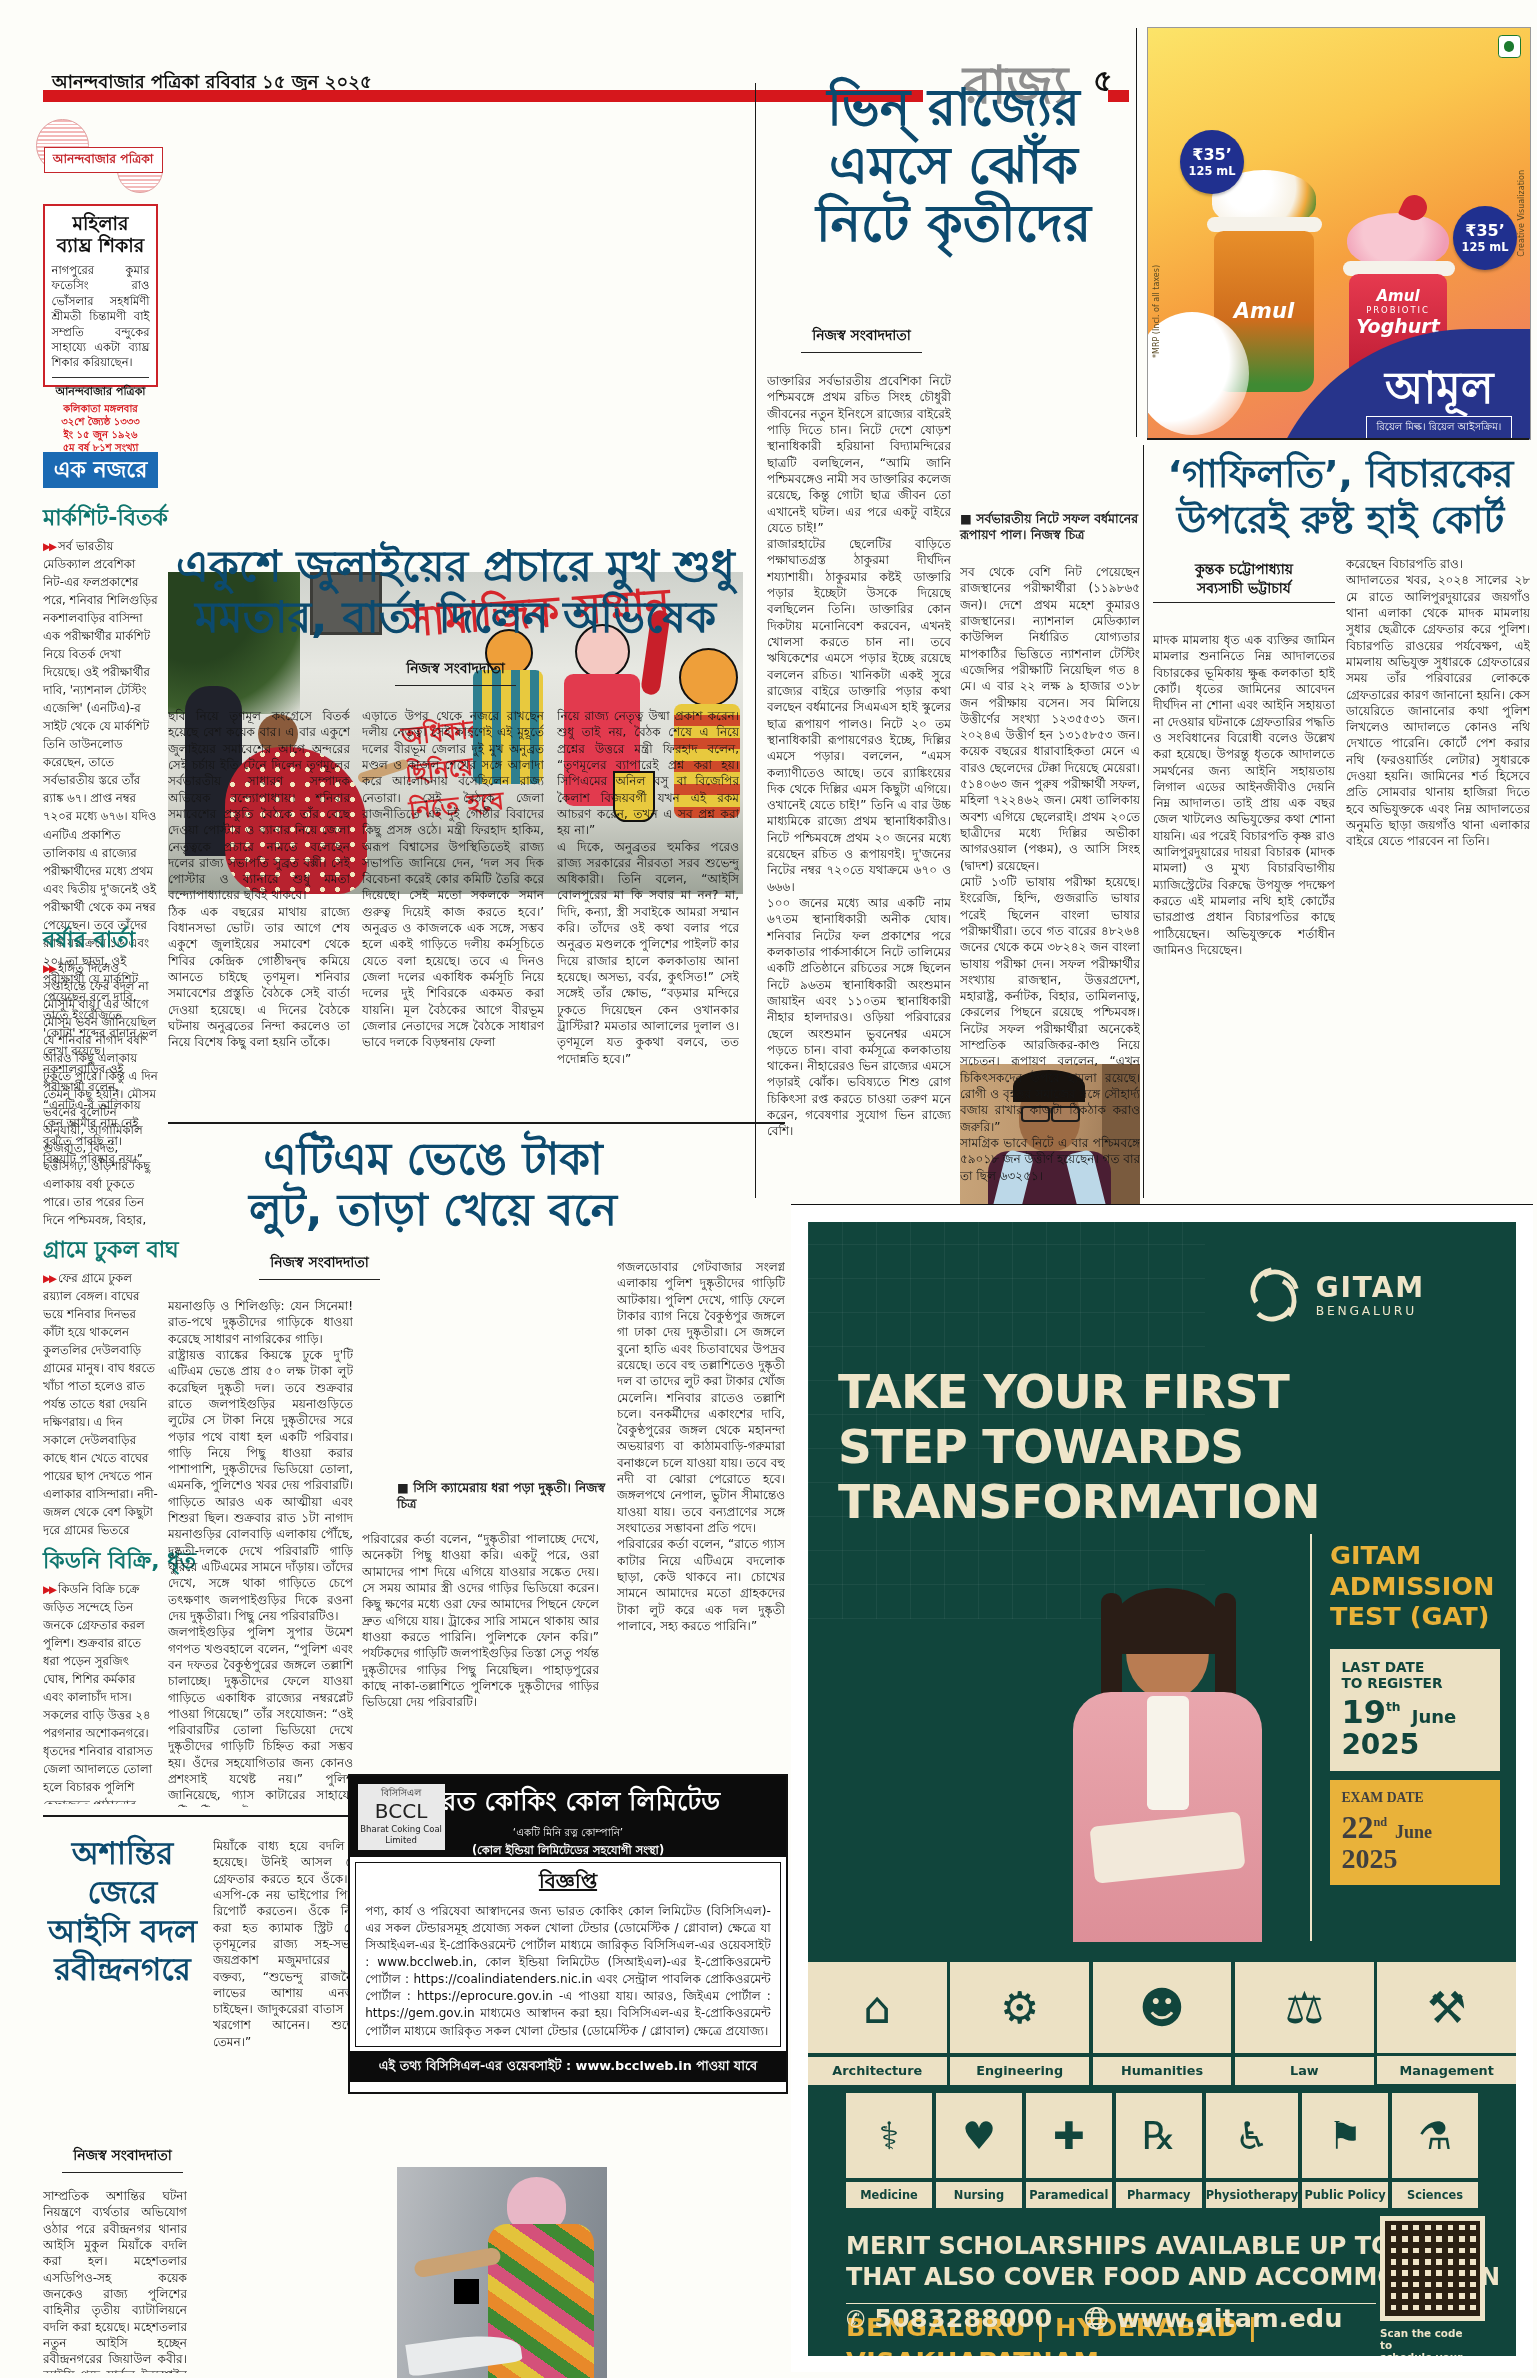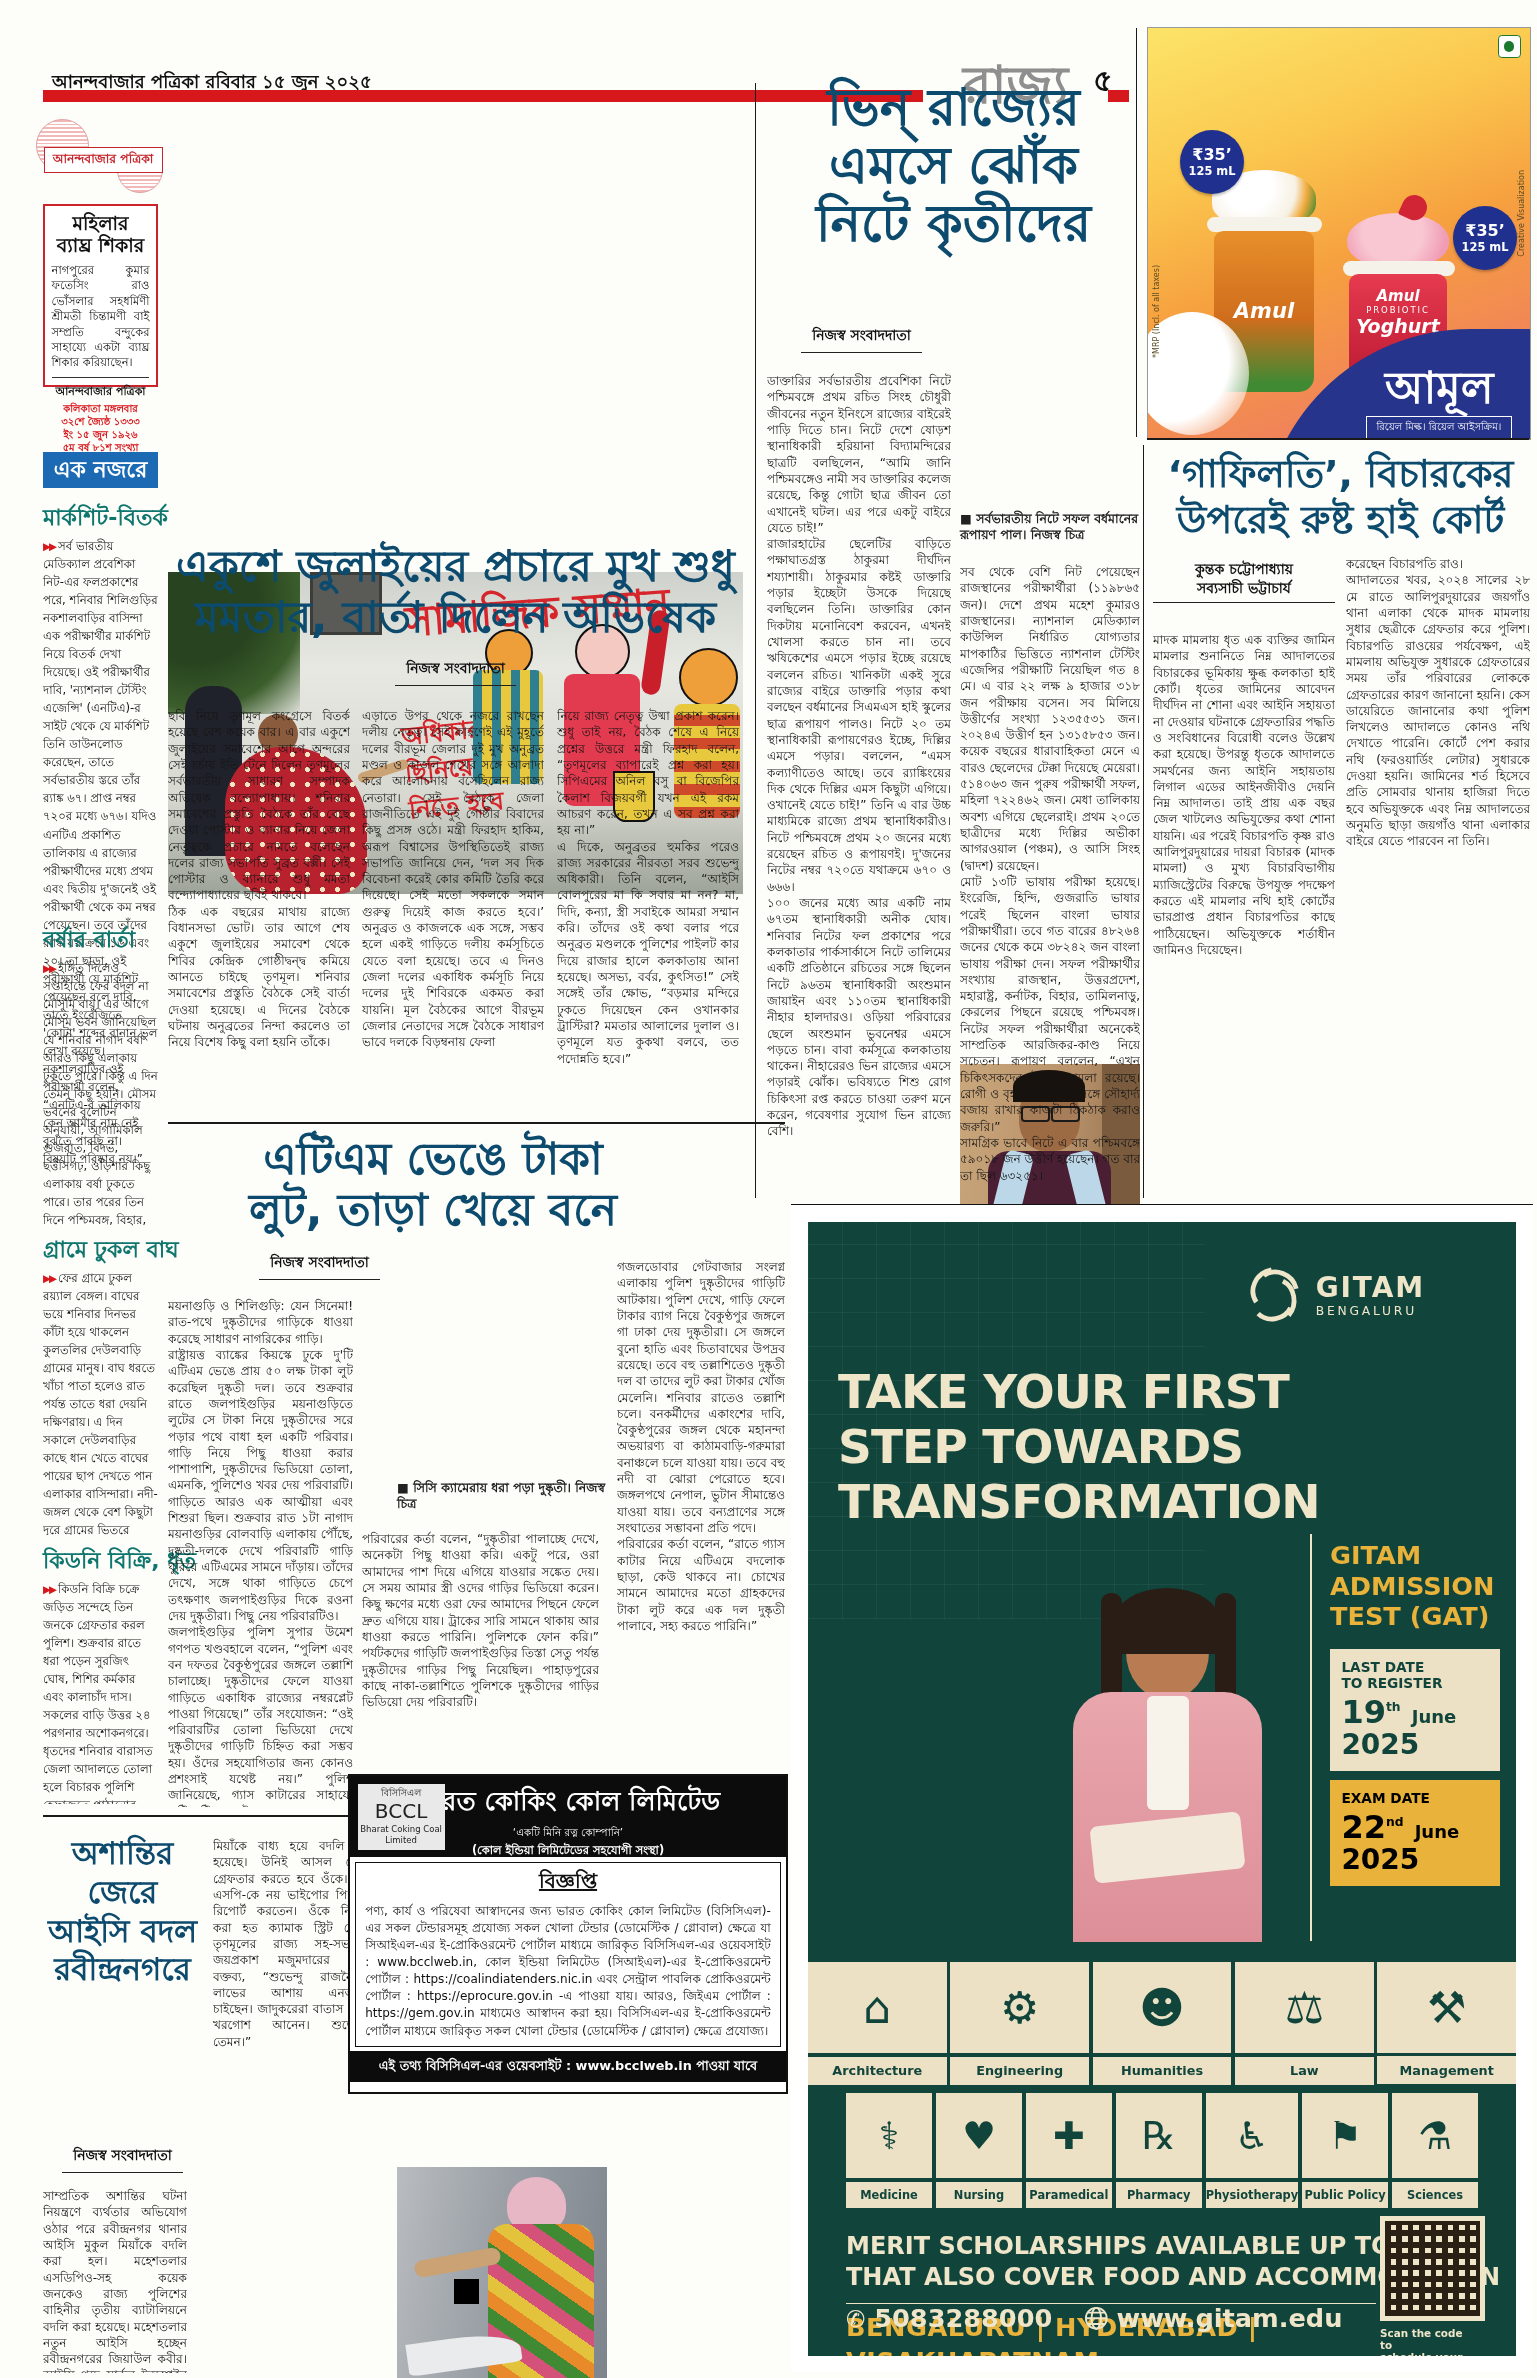--- a/index.html
+++ b/index.html
@@ -280,21 +280,21 @@
       <div class="abs" style="left:522px;top:318px;width:170px;">
         <div style="color:#e9b23a;font-weight:900;font-size:25.6px;line-height:1.2;white-space:pre-line;">GITAM
 ADMISSION
 TEST (GAT)</div>
         <div style="background:#ece1c4;color:#11453c;margin-top:17px;padding:9.5px 11.4px;">
           <div style="font-weight:900;font-size:13.7px;white-space:pre-line;">LAST DATE
 TO REGISTER</div>
           <div style="font-weight:900;font-size:32px;line-height:1;margin-top:5.7px;"><span>19</span><sup style="font-size:12.3px;">th</sup> <span style="font-size:18px;">June</span></div>
           <div style="font-weight:900;font-size:28px;">2025</div>
         </div>
-        <div style="background:#e9b23a;color:#000000;margin-top:9.5px;padding:9.5px 11.4px;">
+        <div style="background:#e9b23a;color:#404040;margin-top:9.5px;padding:9.5px 11.4px;font-family:Liberation Serif, serif;">
           <div style="font-weight:900;font-size:13.7px;">EXAM DATE</div>
           <div style="font-weight:900;font-size:32px;line-height:1;margin-top:5.7px;"><span>22</span><sup style="font-size:12.3px;">nd</sup> <span style="font-size:18px;">June</span></div>
           <div style="font-weight:900;font-size:28px;">2025</div>
         </div>
       </div>
 
       <div class="abs" style="left:0;top:740px;width:708px;display:flex;gap:3.8px;">
         <div style="flex:1;">
             <div class="tile" style="height:91px;">
               <span class="tile-ic">⌂</span>

